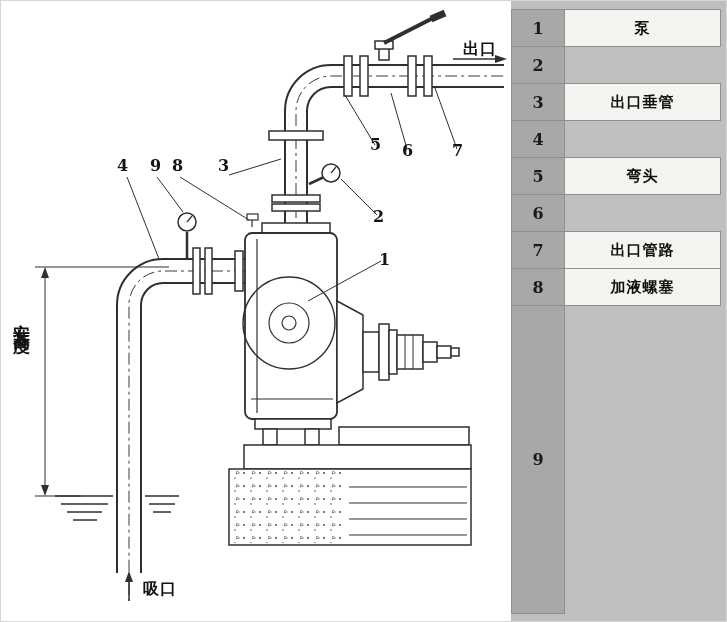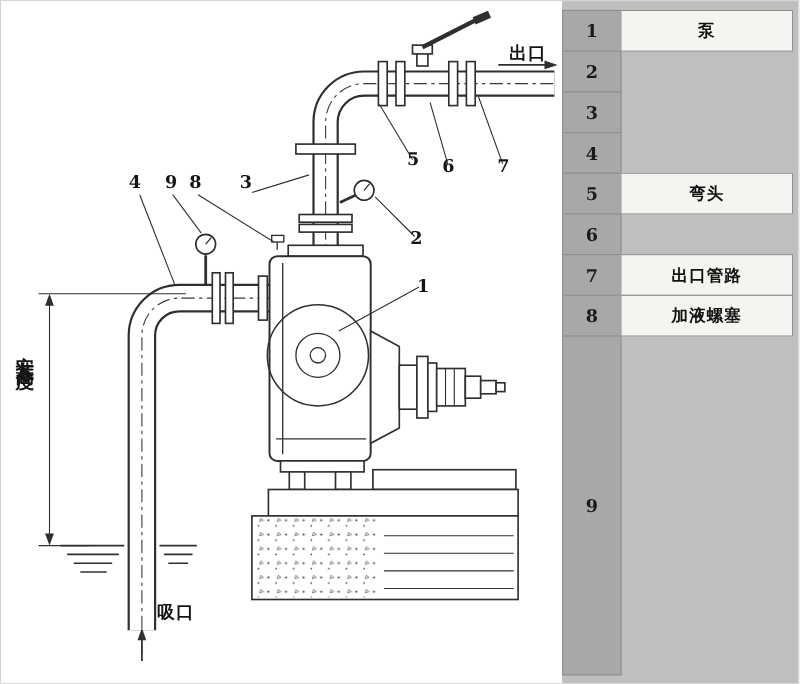--- a/index.html
+++ b/index.html
@@ -188,21 +188,21 @@
         <line x1="228" y1="174" x2="280" y2="158"></line>
         <line x1="374" y1="144" x2="344" y2="94"></line>
         <line x1="406" y1="148" x2="390" y2="92"></line>
         <line x1="456" y1="148" x2="434" y2="87"></line>
         <line x1="376" y1="214" x2="340" y2="178"></line>
         <line x1="380" y1="260" x2="307" y2="300"></line>
       </g>
     </svg>
 
     <div class="dia-label" style="left:462px;top:40px;">出口</div>
-    <div class="dia-label" style="left:142px;top:548px;">吸口</div>
+    <div class="dia-label" style="left:142px;top:580px;">吸口</div>
     <div class="v-label">安装高度</div>
 
     <div class="co" style="left:116px;top:157px;">4</div>
     <div class="co" style="left:149px;top:157px;">9</div>
     <div class="co" style="left:171px;top:157px;">8</div>
     <div class="co" style="left:217px;top:157px;">3</div>
     <div class="co" style="left:369px;top:136px;">5</div>
     <div class="co" style="left:401px;top:142px;">6</div>
     <div class="co" style="left:451px;top:142px;">7</div>
     <div class="co" style="left:372px;top:208px;">2</div>
@@ -212,20 +212,21 @@
   <div class="legend">
     <div class="legend-row">
       <div class="cell num">1</div>
       <div class="cell label">泵</div>
     </div>
     <div class="legend-row">
       <div class="cell num">2</div>
     </div>
     <div class="legend-row">
       <div class="cell num">3</div>
+      <div class="cell label">出口垂管</div>
     </div>
     <div class="legend-row">
       <div class="cell num">4</div>
     </div>
     <div class="legend-row">
       <div class="cell num">5</div>
       <div class="cell label">弯头</div>
     </div>
     <div class="legend-row">
       <div class="cell num">6</div>

